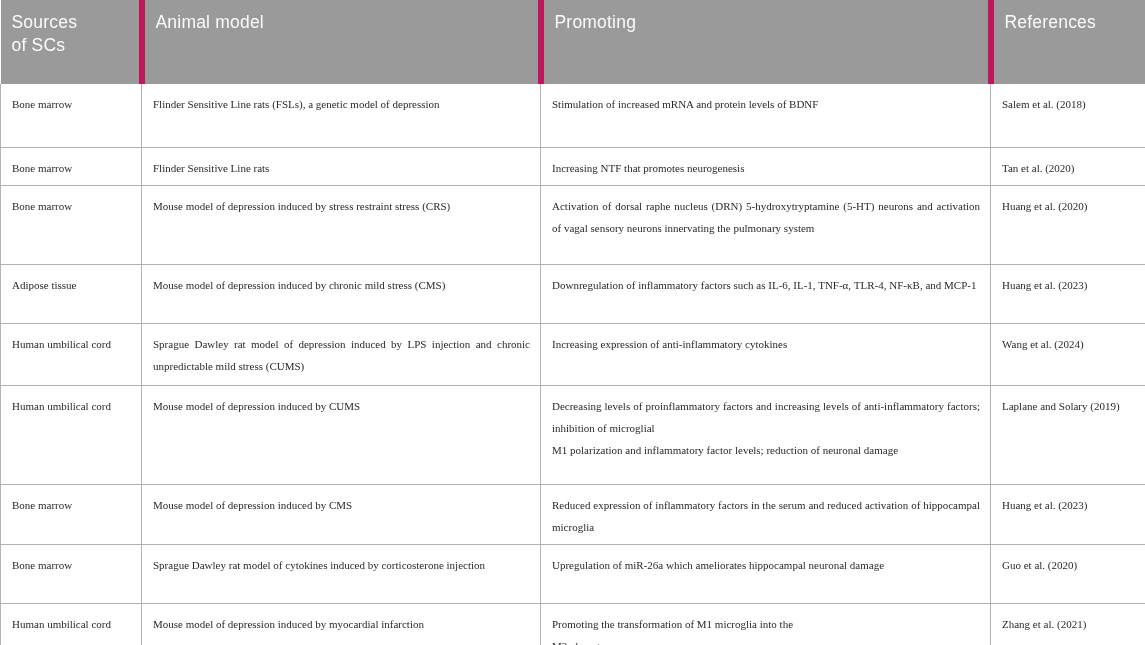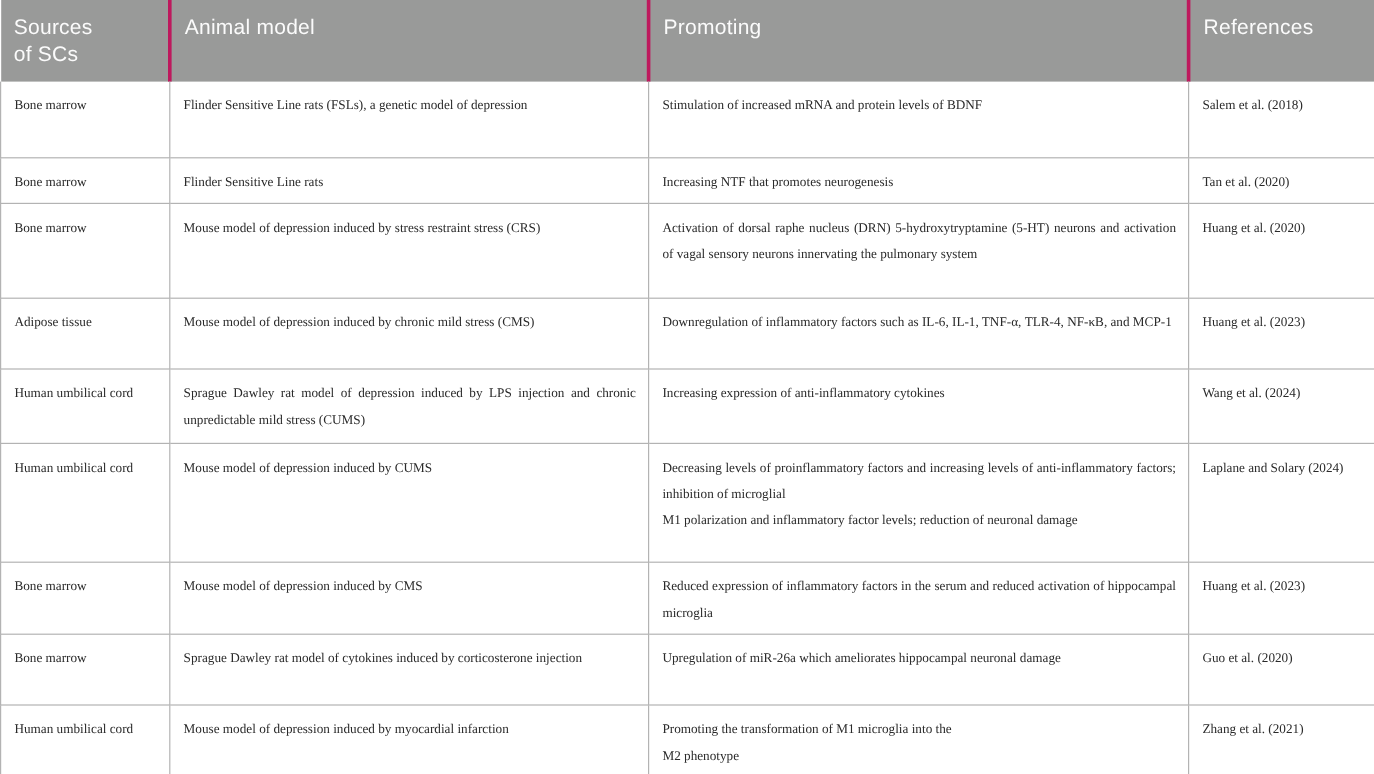--- a/index.html
+++ b/index.html
@@ -15,34 +15,34 @@
     width: 1145px;
     table-layout: fixed;
     border-collapse: collapse;
     border-bottom: 2px solid #8d8d8d;
   }
   col.c1 { width: 141px; }
   col.c2 { width: 399px; }
   col.c3 { width: 450px; }
   col.c4 { width: 155px; }
 
-  thead tr { height: 68px; }
+  thead tr { height: 84px; }
   thead th {
     background: #999a99;
     color: #fbfbfb;
     font-family: "Liberation Sans", sans-serif;
     font-size: 17.5px;
     font-weight: 400;
     letter-spacing: 0.2px;
     text-align: left;
     vertical-align: top;
     padding: 11px 12px 0 11px;
     line-height: 23px;
     white-space: pre-line;
-    border-left: 3px solid #be185d;
+    border-left: 6px solid #be185d;
   }
   thead th:first-child { border-left: none; }
 
   tbody td {
     vertical-align: top;
     padding: 9px 10px 6px 11px;
     font-size: 11px;
     line-height: 22px;
     color: #2a2a2a;
     text-align: justify;
@@ -112,21 +112,21 @@
       <td>Human umbilical cord</td>
       <td>Sprague Dawley rat model of depression induced by LPS injection and chronic unpredictable mild stress (CUMS)</td>
       <td>Increasing expression of anti-inflammatory cytokines</td>
       <td>Wang et al. (2024)</td>
     </tr>
     <tr>
       <td>Human umbilical cord</td>
       <td>Mouse model of depression induced by CUMS</td>
       <td>Decreasing levels of proinflammatory factors and increasing levels of anti-inflammatory factors; inhibition of microglial
 M1 polarization and inflammatory factor levels; reduction of neuronal damage</td>
-      <td>Laplane and Solary (2024)</td>
+      <td>Laplane and Solary (2019)</td>
     </tr>
     <tr>
       <td>Bone marrow</td>
       <td>Mouse model of depression induced by CMS</td>
       <td>Reduced expression of inflammatory factors in the serum and reduced activation of hippocampal microglia</td>
       <td>Huang et al. (2023)</td>
     </tr>
     <tr>
       <td>Bone marrow</td>
       <td>Sprague Dawley rat model of cytokines induced by corticosterone injection</td>

